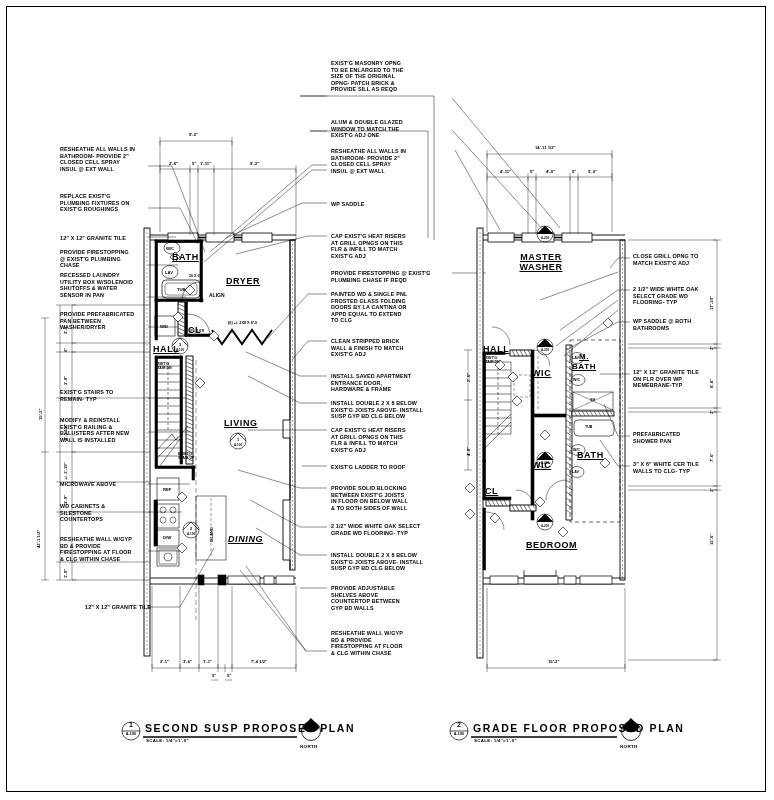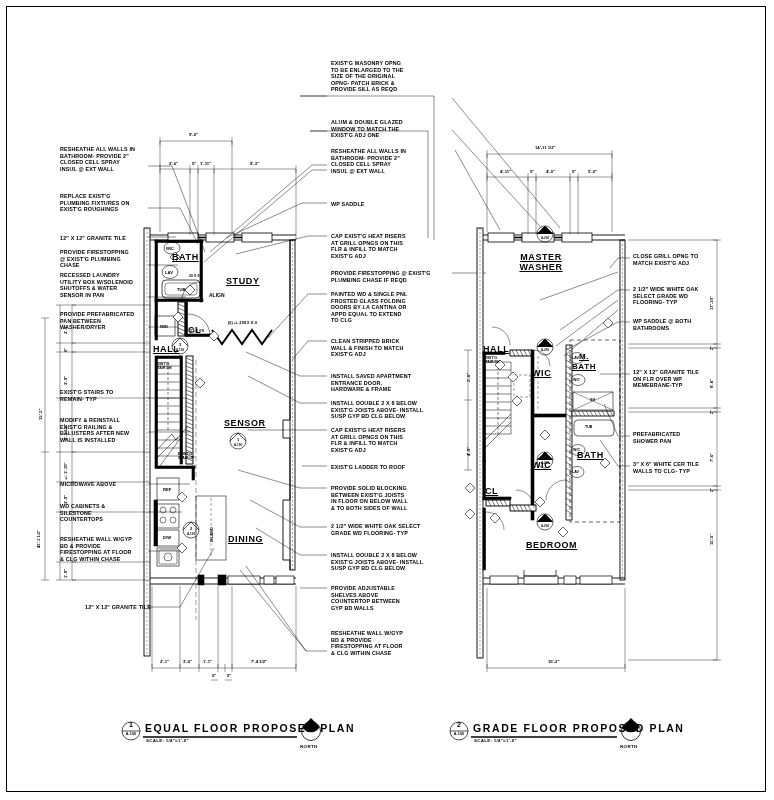--- a/index.html
+++ b/index.html
@@ -695,25 +695,25 @@
 BATHROOMS</div>
   <div class="note" style="left:633px;top:369px;width:90px;">12" X 12" GRANITE TILE
 ON FLR OVER WP
 MEMEBRANE-TYP</div>
   <div class="note" style="left:633px;top:431px;width:90px;">PREFABRICATED
 SHOWER PAN</div>
   <div class="note" style="left:633px;top:461px;width:90px;">3" X 6" WHITE CER TILE
 WALLS TO CLG- TYP</div>
 
   <div class="rm" style="left:172px;top:252px;">BATH</div>
-  <div class="rm" style="left:226px;top:276px;">STUDY</div>
+  <div class="rm" style="left:226px;top:276px;">DRYER</div>
   <div class="rm" style="left:153px;top:344px;">HALL</div>
   <div class="rm" style="left:188px;top:325px;">CL</div>
-  <div class="rm" style="left:224px;top:418px;">SENSOR</div>
-  <div class="rm" style="left:228px;top:534px;">DINING</div>
+  <div class="rm" style="left:224px;top:418px;">LIVING</div>
+  <div class="rm" style="left:228px;top:534px;font-style:italic;">DINING</div>
 
   <div class="tag" style="left:166px;top:246px;">W/C</div>
   <div class="tag" style="left:165px;top:270px;">LAV</div>
   <div class="tag" style="left:177px;top:287px;">TUB</div>
   <div class="tag" style="left:160px;top:324px;">W/D</div>
   <div class="tag" style="left:163px;top:487px;">REF</div>
   <div class="tag" style="left:163px;top:535px;">D/W</div>
   <div class="tagv" style="left:209px;top:542px;">ISLAND</div>
   <div class="tag" style="left:209px;top:292px;font-size:5px;">ALIGN</div>
   <div class="tag" style="left:155px;top:362px;font-size:3.6px;line-height:4.4px;white-space:pre-line;">EXIST'G
@@ -817,21 +817,21 @@
       <circle cx="545" cy="522" r="8"></circle>
       <path d="M537 234 L545 226 L553 234" stroke-width="0.7" fill="#000"></path>
       <path d="M537 347 L545 339 L553 347" stroke-width="0.7" fill="#000"></path>
       <path d="M537 460 L545 452 L553 460" stroke-width="0.7" fill="#000"></path>
       <path d="M537 522 L545 514 L553 522" stroke-width="0.7" fill="#000"></path>
     </g>
   </svg>
 
   <div class="tb-num" style="left:126px;top:721px;width:10px;">1</div>
   <div class="tb-sub" style="left:123px;top:732px;width:16px;">A-100</div>
-  <div class="tb-title" style="left:145px;top:722px;">EQUAL FLOOR PROPOSED PLAN</div>
+  <div class="tb-title" style="left:145px;top:722px;">SECOND SUSP PROPOSED PLAN</div>
   <div class="tb-scale" style="left:146px;top:738px;">SCALE:  1/4"=1'-0"</div>
   <div class="north-lbl" style="left:300px;top:744px;">NORTH</div>
 
   <div class="tb-num" style="left:454px;top:721px;width:10px;">2</div>
   <div class="tb-sub" style="left:451px;top:732px;width:16px;">A-100</div>
   <div class="tb-title" style="left:473px;top:722px;">GRADE FLOOR PROPOSED PLAN</div>
   <div class="tb-scale" style="left:474px;top:738px;">SCALE:  1/4"=1'-0"</div>
   <div class="north-lbl" style="left:620px;top:744px;">NORTH</div>
 </div>
 

